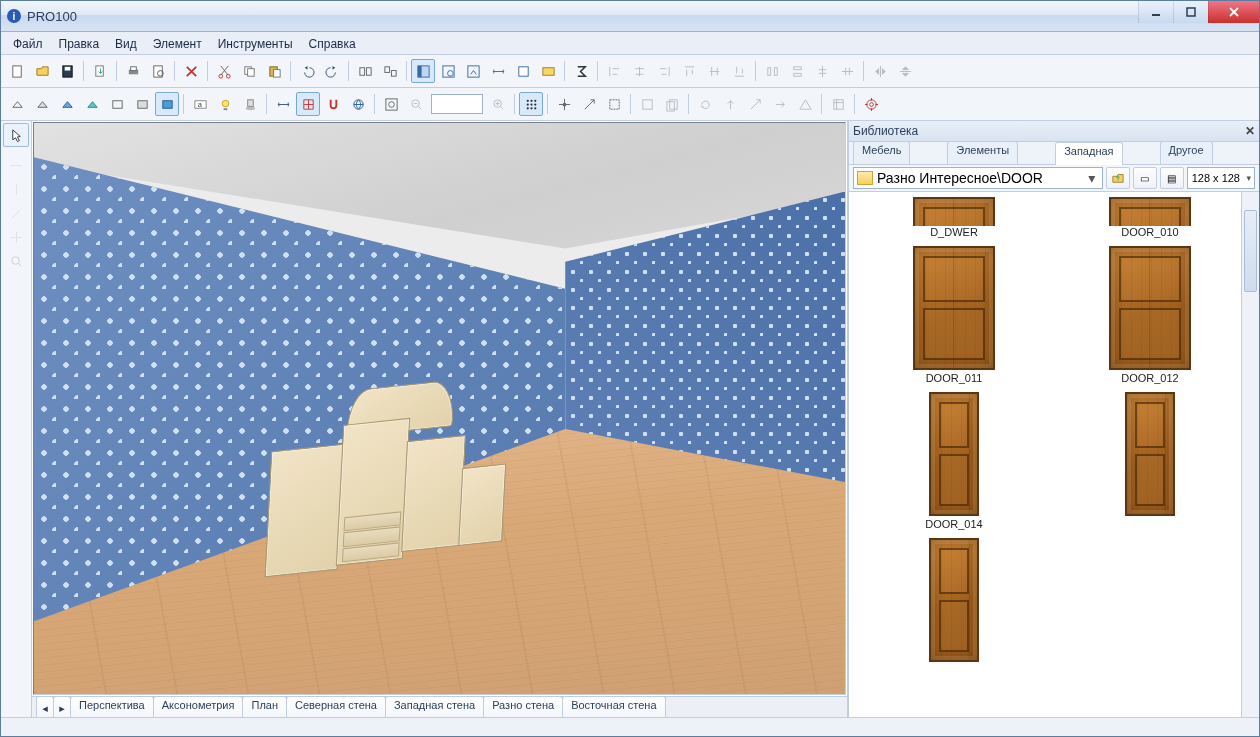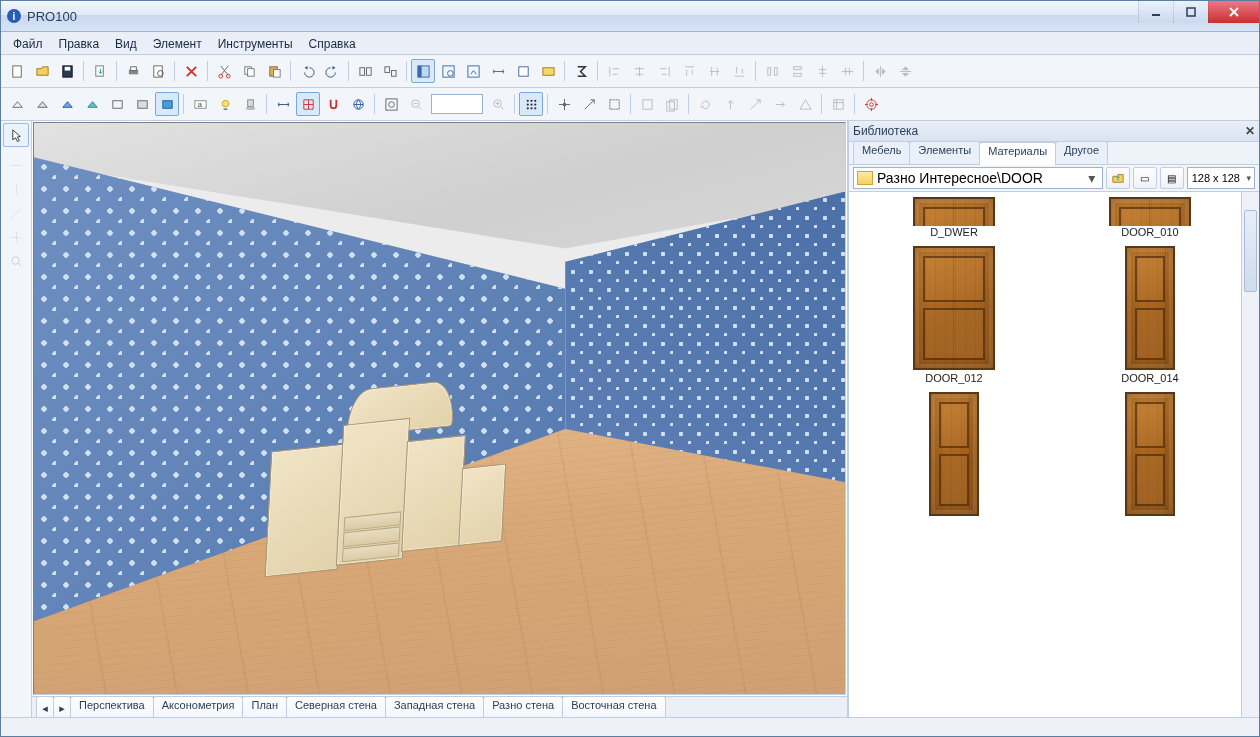--- a/index.html
+++ b/index.html
@@ -62,21 +62,21 @@
 .cab.b { left:30%; top:18%; width:28%; height:74%; }
 .cab.c { left:58%; top:30%; width:24%; height:58%; }
 .cab.top { left:32%; top:0; width:44%; height:24%; border-radius:22px 22px 4px 4px / 40px 40px 4px 4px; }
 .cab.d { left:82%; top:48%; width:18%; height:40%; }
 .drawer { position:absolute; left:8%; width:84%; height:9%; background:linear-gradient(#e8dcc0,#dccba4); border:1px solid #b8a67f; }
 
 
 .lib { width:410px; background:#6d28d9; display:flex; flex-direction:column; border-left:1px solid #c1cde0; }
 .lib-head { height:20px; background:linear-gradient(#e9eff8,#d9e3f1); border-bottom:1px solid #c1cde0; display:flex; align-items:center; padding:0 4px; color:#2a3f5a; }
 .lib-head .x { margin-left:auto; font-family:Arial; font-weight:bold; color:#444; cursor:default; }
-.lib-tabs { height:22px; display:flex; align-items:flex-end; padding-left:4px; border-bottom:1px solid #c1cde0; background:#eef2f9; }
+.lib-tabs { height:22px; display:flex; align-items:flex-end; padding-left:4px; border-bottom:1px solid #c1cde0; background:#eef2f9;gap:38px; }
 .lt { height:20px; padding:2px 8px 0 8px; border:1px solid #c1cde0; border-bottom:none; background:#eaf0f9; margin-right:-1px; font-size:11px; color:#2a3f5a; border-radius:3px 3px 0 0; }
 .lt.active { background:#fff; position:relative; top:1px; }
 .lib-path { height:22px; display:flex; align-items:center; padding:2px 4px; gap:3px; background:#f2f5fa; border-bottom:1px solid #c1cde0; }
 .path-combo { flex:1; display:flex; align-items:center; height:20px; border:1px solid #9db3cc; background:#fff; padding:0 3px; font-size:14px; }
 .path-combo .fld { width:14px; height:12px; background:linear-gradient(#ffe9a8,#f6cf5e); border:1px solid #caa638; margin-right:4px; }
 .path-combo .dd { margin-left:auto; width:14px; text-align:center; color:#555; }
 .smallbtn { width:22px; height:20px; border:1px solid #c1cde0; background:linear-gradient(#fdfdfe,#eef2f8); display:flex; align-items:center; justify-content:center; font-size:10px; border-radius:2px; }
 .thumb-select { height:20px; border:1px solid #9db3cc; background:#fff; padding:0 14px 0 4px; font-size:11px; display:flex; align-items:center; position:relative; }
 .thumb-select::after { content:"▾"; position:absolute; right:3px; color:#555; font-size:9px; }
 .lib-grid { flex:1; overflow:auto; background:#fff; padding:4px 4px 4px 20px; display:grid; grid-template-columns:1fr 1fr; gap:6px 6px; align-content:start; position:relative; }
@@ -587,21 +587,21 @@
     </div>
 
     <div class="lib">
       <div class="lib-head">
         <span>Библиотека</span>
         <span class="x">✕</span>
       </div>
       <div class="lib-tabs">
         <div class="lt">Мебель</div>
         <div class="lt">Элементы</div>
-        <div class="lt active">Материалы</div>
+        <div class="lt active">Западная</div>
         <div class="lt">Другое</div>
       </div>
       <div class="lib-path">
         <div class="path-combo">
           <span class="fld"></span>
           <span>Разно Интересное\DOOR</span>
           <span class="dd">▾</span>
         </div>
         <div class="smallbtn">
             <svg width="14" height="12" viewBox="0 0 16 14">
@@ -625,20 +625,26 @@
           <div class="tile partial">
             <div class="img">
               <div class="door"></div>
             </div>
             <div>DOOR_010</div>
           </div>
           <div class="tile">
             <div class="img">
               <div class="door"></div>
             </div>
+            <div>DOOR_011</div>
+          </div>
+          <div class="tile">
+            <div class="img">
+              <div class="door"></div>
+            </div>
             <div>DOOR_012</div>
           </div>
           <div class="tile">
             <div class="img">
               <div class="door narrow"></div>
             </div>
             <div>DOOR_014</div>
           </div>
           <div class="tile">
             <div class="img">

